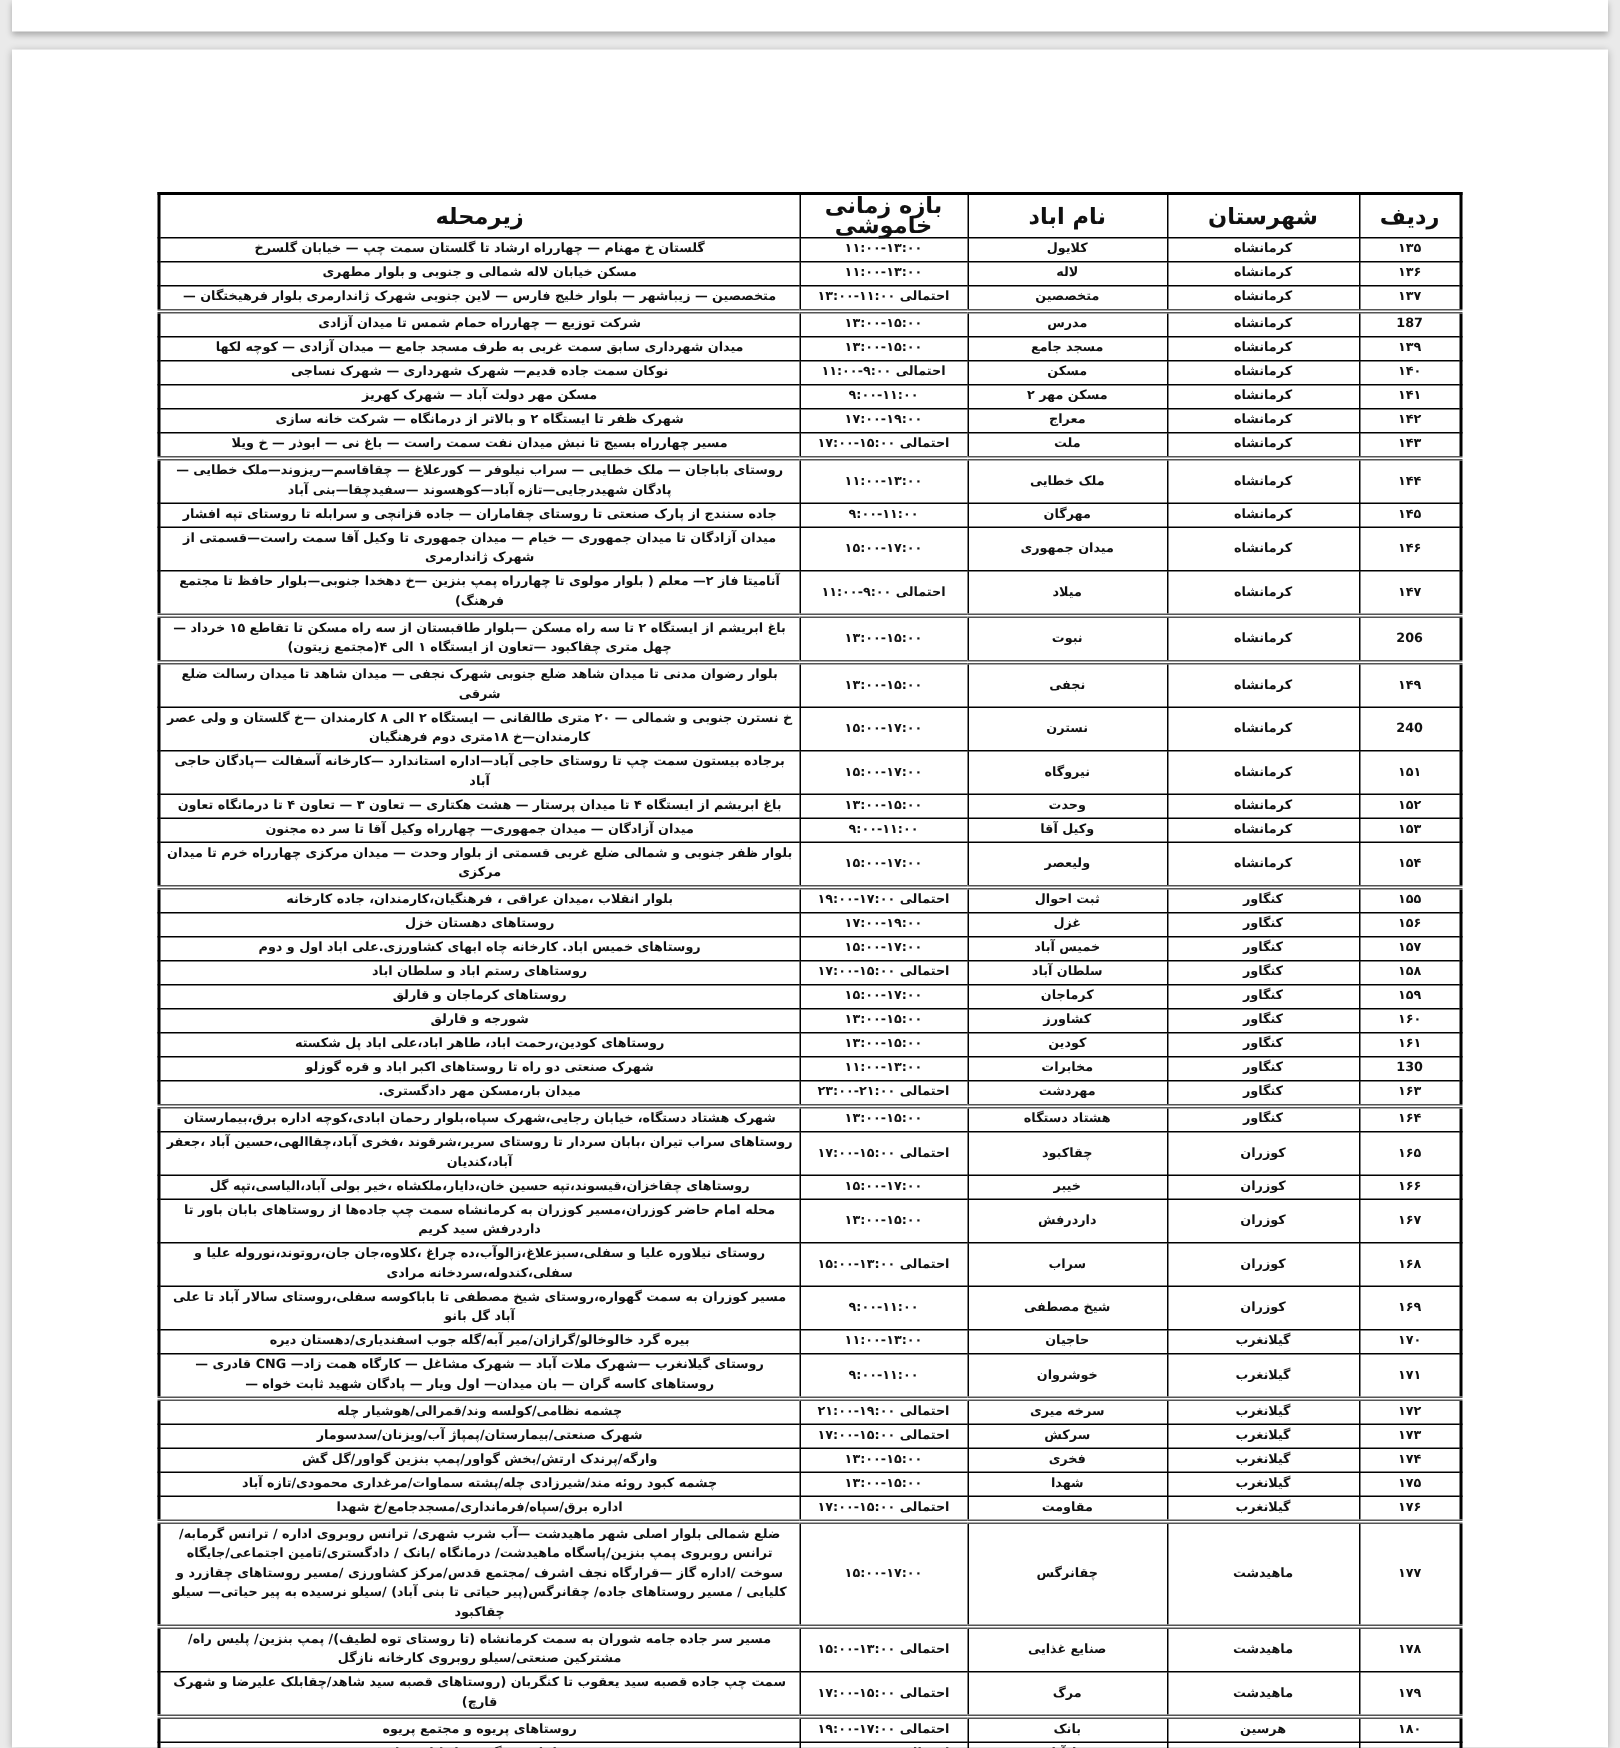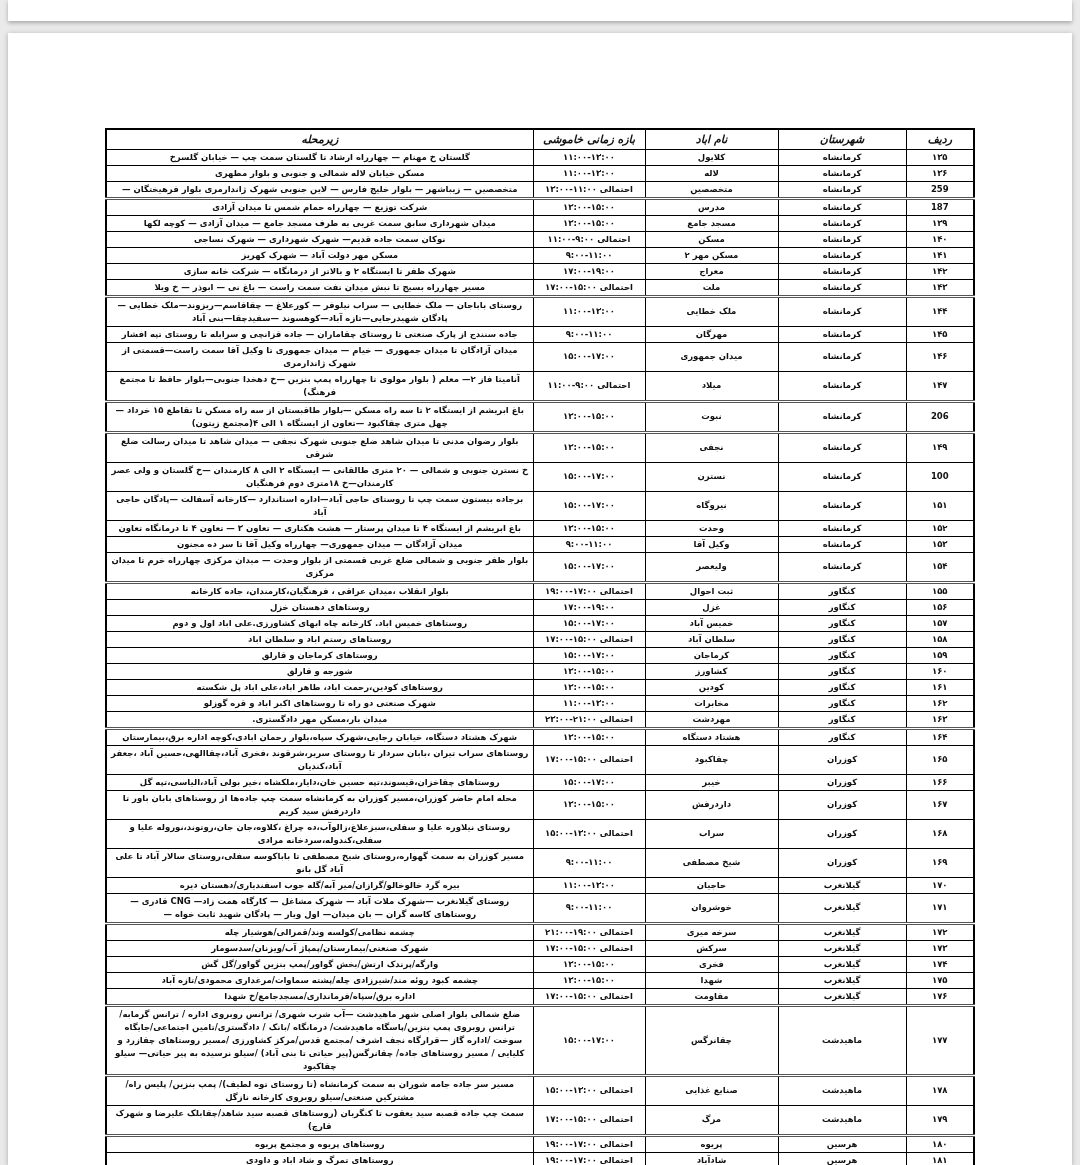--- a/index.html
+++ b/index.html
@@ -20,21 +20,21 @@
     table-layout:fixed;
     font-size:8.5px; font-weight:bold; color:#111;
   }
   table.outage th, table.outage td {
     border:1px solid #000;
     text-align:center; vertical-align:middle;
     padding:1px 3px; line-height:13px;
     word-wrap:break-word;
   }
   table.outage { border:2px solid #000; }
-  table.outage thead th { height:20px; font-size:11px;font-style:italic; }
+  table.outage thead th { height:20px; font-size:15px; }
   table.outage td { height:15px; }
   tr.sep td { border-top:3px double #555;margin-top:34px; }
   col.c-no     { width:68px; }
   col.c-county { width:128px; }
   col.c-feeder { width:133px; }
   col.c-time   { width:112px; }
   col.c-area   { width:auto;  }
 </style>
 </head>
 <body>
@@ -68,21 +68,21 @@
           <td>گلستان خ مهنام — چهارراه ارشاد تا گلستان سمت چپ — خیابان گلسرخ</td>
         </tr>
         <tr>
           <td>۱۳۶</td>
           <td>کرمانشاه</td>
           <td>لاله</td>
           <td>۱۱:۰۰-۱۳:۰۰</td>
           <td>مسکن خیابان لاله شمالی و جنوبی و بلوار مطهری</td>
         </tr>
         <tr>
-          <td>259</td>
+          <td>۱۳۷</td>
           <td>کرمانشاه</td>
           <td>متخصصین</td>
           <td>احتمالی ۱۱:۰۰-۱۳:۰۰</td>
           <td>متخصصین — زیباشهر — بلوار خلیج فارس — لاین جنوبی شهرک ژاندارمری بلوار فرهیختگان —</td>
         </tr>
         <tr class="sep">
           <td>187</td>
           <td>کرمانشاه</td>
           <td>مدرس</td>
           <td>۱۳:۰۰-۱۵:۰۰</td>
@@ -159,21 +159,21 @@
           <td>باغ ابریشم از ایستگاه ۲ تا سه راه مسکن —بلوار طاقبستان از سه راه مسکن تا تقاطع ۱۵ خرداد — چهل متری چقاکبود —تعاون از ایستگاه ۱ الی ۴(مجتمع زیتون)</td>
         </tr>
         <tr class="sep">
           <td>۱۴۹</td>
           <td>کرمانشاه</td>
           <td>نجفی</td>
           <td>۱۳:۰۰-۱۵:۰۰</td>
           <td>بلوار رضوان مدنی تا میدان شاهد ضلع جنوبی شهرک نجفی — میدان شاهد تا میدان رسالت ضلع شرقی</td>
         </tr>
         <tr>
-          <td>100</td>
+          <td>240</td>
           <td>کرمانشاه</td>
           <td>نسترن</td>
           <td>۱۵:۰۰-۱۷:۰۰</td>
           <td>خ نسترن جنوبی و شمالی — ۲۰ متری طالقانی — ایستگاه ۲ الی ۸ کارمندان —خ گلستان و ولی عصر کارمندان—خ ۱۸متری دوم فرهنگیان</td>
         </tr>
         <tr>
           <td>۱۵۱</td>
           <td>کرمانشاه</td>
           <td>نیروگاه</td>
           <td>۱۵:۰۰-۱۷:۰۰</td>
@@ -243,21 +243,21 @@
           <td>شورجه و قارلق</td>
         </tr>
         <tr>
           <td>۱۶۱</td>
           <td>کنگاور</td>
           <td>کودین</td>
           <td>۱۳:۰۰-۱۵:۰۰</td>
           <td>روستاهای کودین،رحمت اباد، طاهر اباد،علی اباد پل شکسته</td>
         </tr>
         <tr>
-          <td>۱۶۲</td>
+          <td>130</td>
           <td>کنگاور</td>
           <td>مخابرات</td>
           <td>۱۱:۰۰-۱۳:۰۰</td>
           <td>شهرک صنعتی دو راه تا روستاهای اکبر اباد و قره گوزلو</td>
         </tr>
         <tr>
           <td>۱۶۳</td>
           <td>کنگاور</td>
           <td>مهردشت</td>
           <td>احتمالی ۲۱:۰۰-۲۳:۰۰</td>
@@ -371,21 +371,21 @@
         <tr>
           <td>۱۷۹</td>
           <td>ماهیدشت</td>
           <td>مرگ</td>
           <td>احتمالی ۱۵:۰۰-۱۷:۰۰</td>
           <td>سمت چپ جاده قصبه سید یعقوب تا کنگربان (روستاهای قصبه سید شاهد/چقابلک علیرضا و شهرک قارچ)</td>
         </tr>
         <tr class="sep">
           <td>۱۸۰</td>
           <td>هرسین</td>
-          <td>پریوه</td>
+          <td>بانک</td>
           <td>احتمالی ۱۷:۰۰-۱۹:۰۰</td>
           <td>روستاهای پریوه و مجتمع پریوه</td>
         </tr>
         <tr>
           <td>۱۸۱</td>
           <td>هرسین</td>
           <td>شادآباد</td>
           <td>احتمالی ۱۷:۰۰-۱۹:۰۰</td>
           <td>روستاهای تمرگ و شاد اباد و داودی</td>
         </tr>

